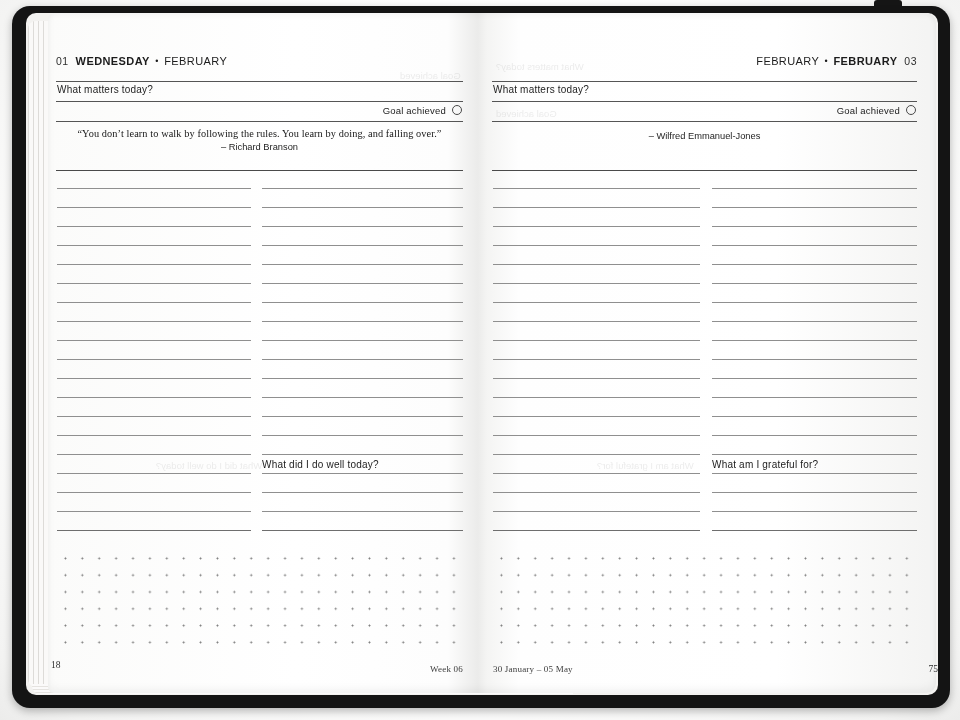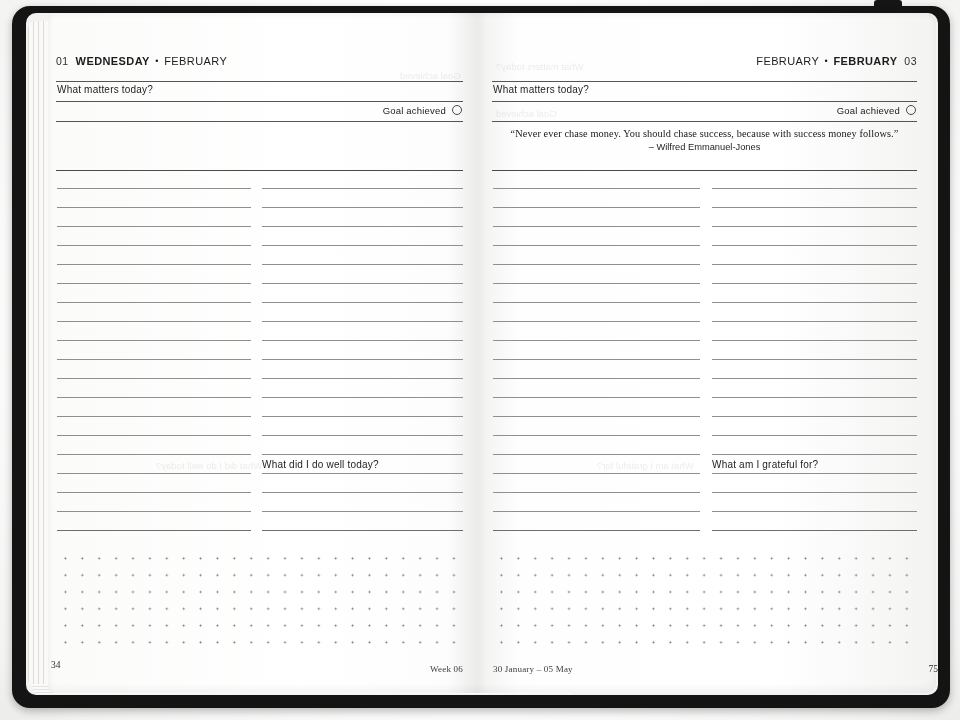--- a/index.html
+++ b/index.html
@@ -75,20 +75,24 @@
 
     <div class="hrule" style="top:41px"></div>
     <div class="ghost" style="top:30px;right:2px">Goal achieved</div>
     <div class="prompt">What matters today?</div>
     <div class="hrule" style="top:61px"></div>
     <div class="goalrow">
       <span>Goal achieved</span><span class="goal-circle"></span>
     </div>
     <div class="hrule" style="top:81px"></div>
 
+    <div class="quote">
+      <div class="qtext">“You don’t learn to walk by following the rules. You learn by doing, and falling over.”</div>
+      <div class="qattr">– Richard Branson</div>
+    </div>
 
     <div class="hrule bold" style="top:130px"></div>
 
     <div class="lines-col" style="left:1px;width:194px">
         <div class="rline" style="top: 0px;"></div>
         <div class="rline" style="top: 19px;"></div>
         <div class="rline" style="top: 38px;"></div>
         <div class="rline" style="top: 57px;"></div>
         <div class="rline" style="top: 76px;"></div>
         <div class="rline" style="top: 95px;"></div>
@@ -126,21 +130,21 @@
         <div class="rline" style="top: 304px;"></div>
         <div class="rline" style="top: 323px;"></div>
         <div class="rline" style="top: 342px; background: rgb(110, 110, 110);"></div>
       </div>
 
     <div class="ghost" style="top:420px;left:100px">What did I do well today?</div>
     <div class="section-label" style="left:206px">What did I do well today?</div>
 
     <div class="dot-grid"></div>
 
-    <div class="pageno" style="left:-5px">34</div>
+    <div class="pageno" style="left:-5px">18</div>
     <div class="footer-label" style="right:0">Week 06</div>
   </div>
 
   <div class="page page-right">
 
     <div class="hdr hdr-right">
       <span>FEBRUARY</span>
       <span class="sep">•</span>
       <span class="dayname">FEBRUARY</span>&nbsp;
       <span class="num">03</span>
@@ -150,21 +154,20 @@
     <div class="hrule" style="top:41px"></div>
     <div class="prompt">What matters today?</div>
     <div class="hrule" style="top:61px"></div>
     <div class="ghost" style="top:68px;left:4px">Goal achieved</div>
     <div class="goalrow">
       <span>Goal achieved</span><span class="goal-circle"></span>
     </div>
     <div class="hrule" style="top:81px"></div>
 
     <div class="quote">
-      <div class="qtext">“Never ever chase money. You should chase success, because with success money follows.”</div>
       <div class="qattr">– Wilfred Emmanuel-Jones</div>
     </div>
 
     <div class="hrule bold" style="top:130px"></div>
 
     <div class="lines-col" style="left:1px;width:207px">
         <div class="rline" style="top: 0px;"></div>
         <div class="rline" style="top: 19px;"></div>
         <div class="rline" style="top: 38px;"></div>
         <div class="rline" style="top: 57px;"></div>

